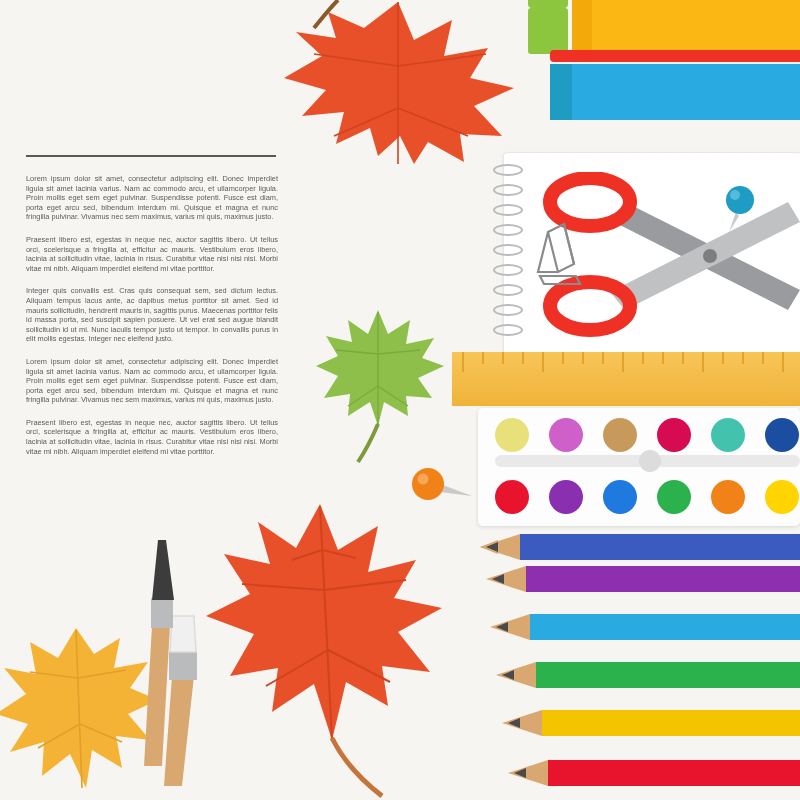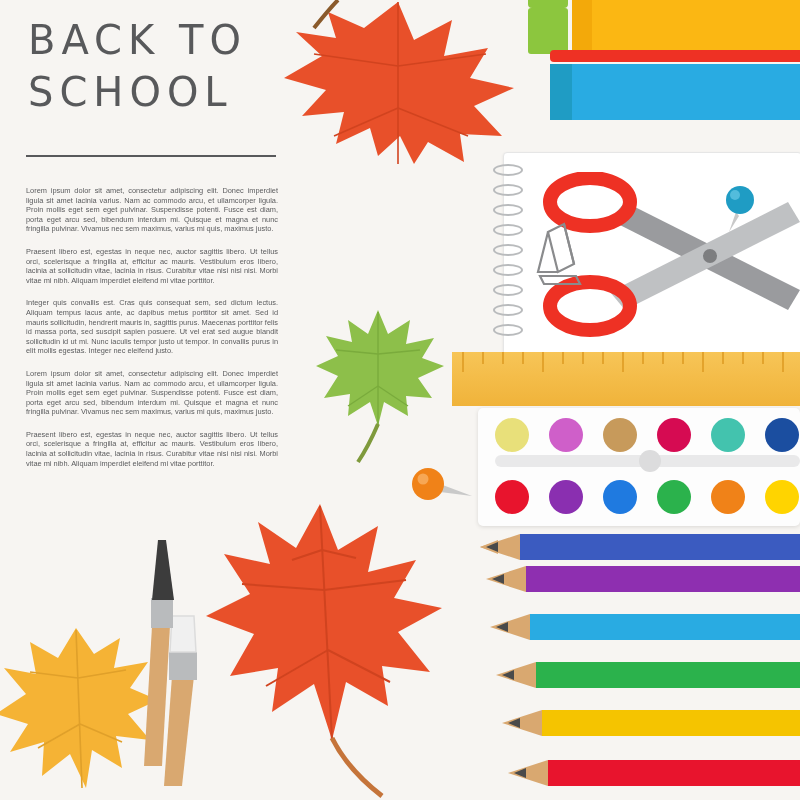--- a/index.html
+++ b/index.html
@@ -41,21 +41,21 @@
     position: absolute;
     left: 26px;
     top: 174px;
     width: 252px;
   }
   .para {
     font-size: 7.4px;
     line-height: 9.6px;
     color: #5a5b5d;
     text-align: justify;
-    margin: 12px 0 13px 0;
+    margin: 0 0 13px 0;
   }
 
   
   .art { position: absolute; }
 
   
   .notebook {
     position: absolute;
     left: 503px;
     top: 152px;
@@ -338,22 +338,20 @@
       <polygon points="68,203 80,198 80,208" fill="#4a4a4a"></polygon>
     </g>
 
     <g>
       <rect x="108" y="240" width="262" height="26" fill="#e8142d"></rect>
       <polygon points="108,240 108,266 68,253" fill="#d9a870"></polygon>
       <polygon points="74,253 86,248 86,258" fill="#4a4a4a"></polygon>
     </g>
   </svg>
 
-  <div class="title">BACK TO
-SCHOOL</div>
   <div class="title-rule"></div>
 
   <div class="body-col">
     <p class="para">Lorem ipsum dolor sit amet, consectetur adipiscing elit. Donec imperdiet ligula sit amet lacinia varius. Nam ac commodo arcu, et ullamcorper ligula. Proin mollis eget sem eget pulvinar. Suspendisse potenti. Fusce est diam, porta eget arcu sed, bibendum interdum mi. Quisque et magna et nunc fringilla pulvinar. Vivamus nec sem maximus, varius mi quis, maximus justo.</p>
     <p class="para">Praesent libero est, egestas in neque nec, auctor sagittis libero. Ut tellus orci, scelerisque a fringilla at, efficitur ac mauris. Vestibulum eros libero, lacinia at sollicitudin vitae, lacinia in risus. Curabitur vitae nisi nisi nisi. Morbi vitae mi nibh. Aliquam imperdiet eleifend mi vitae porttitor.</p>
     <p class="para">Integer quis convallis est. Cras quis consequat sem, sed dictum lectus. Aliquam tempus lacus ante, ac dapibus metus porttitor sit amet. Sed id mauris sollicitudin, hendrerit mauris in, sagittis purus. Maecenas porttitor felis id massa porta, sed suscipit sapien posuere. Ut vel erat sed augue blandit sollicitudin id ut mi. Nunc iaculis tempor justo ut tempor. In convallis purus in elit mollis egestas. Integer nec eleifend justo.</p>
     <p class="para">Lorem ipsum dolor sit amet, consectetur adipiscing elit. Donec imperdiet ligula sit amet lacinia varius. Nam ac commodo arcu, et ullamcorper ligula. Proin mollis eget sem eget pulvinar. Suspendisse potenti. Fusce est diam, porta eget arcu sed, bibendum interdum mi. Quisque et magna et nunc fringilla pulvinar. Vivamus nec sem maximus, varius mi quis, maximus justo.</p>
     <p class="para">Praesent libero est, egestas in neque nec, auctor sagittis libero. Ut tellus orci, scelerisque a fringilla at, efficitur ac mauris. Vestibulum eros libero, lacinia at sollicitudin vitae, lacinia in risus. Curabitur vitae nisi nisi nisi. Morbi vitae mi nibh. Aliquam imperdiet eleifend mi vitae porttitor.</p>
   </div>
 

